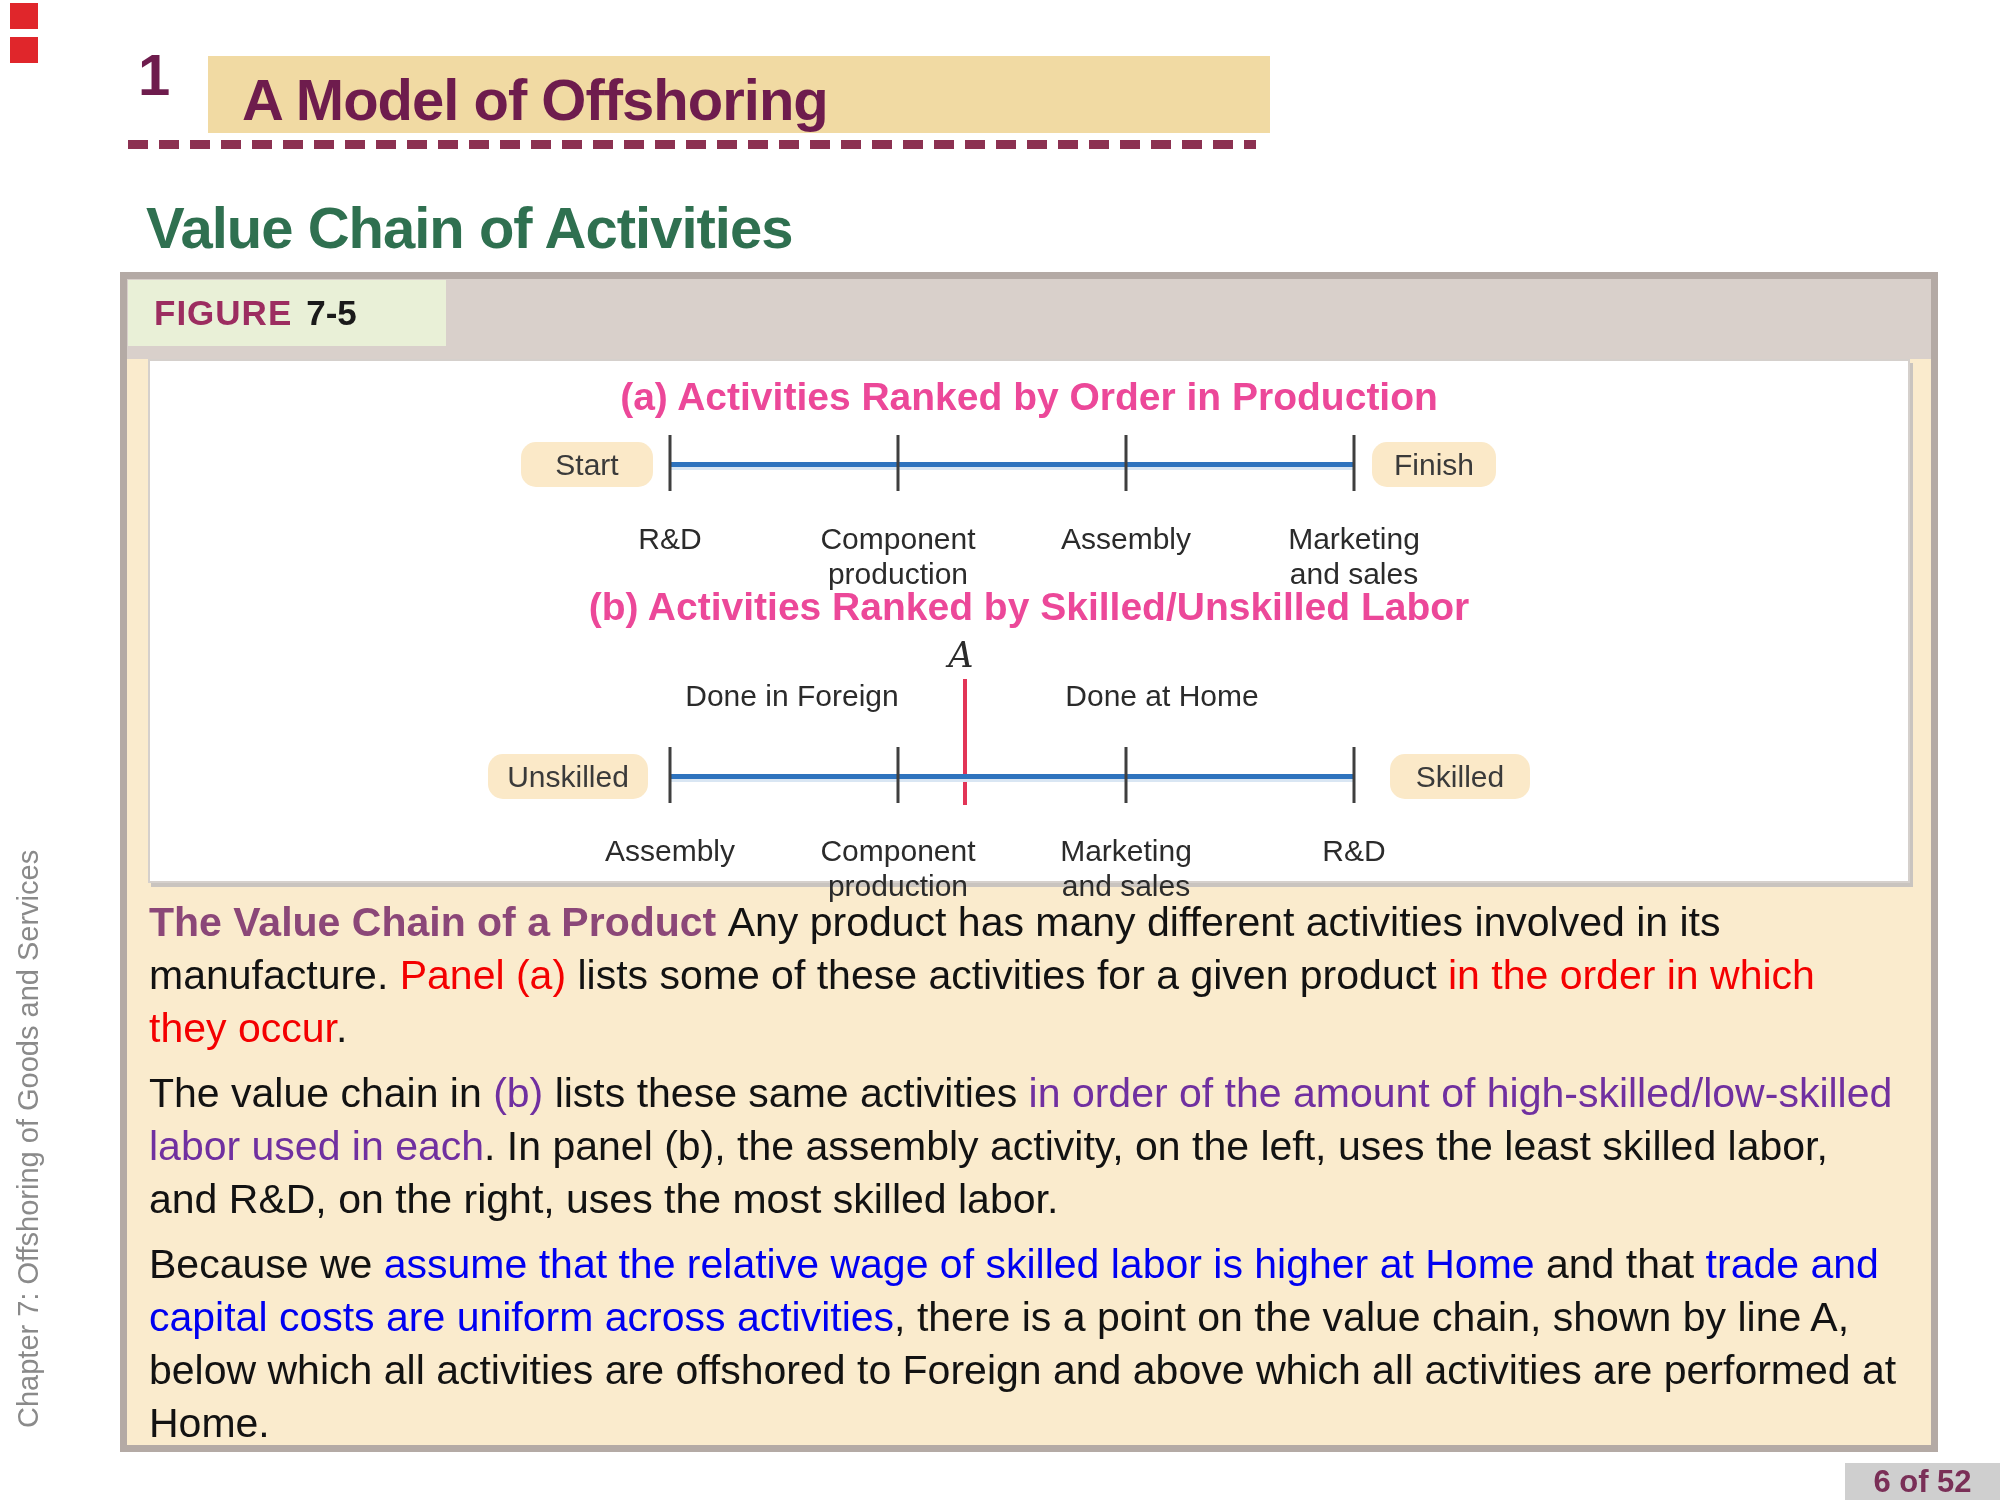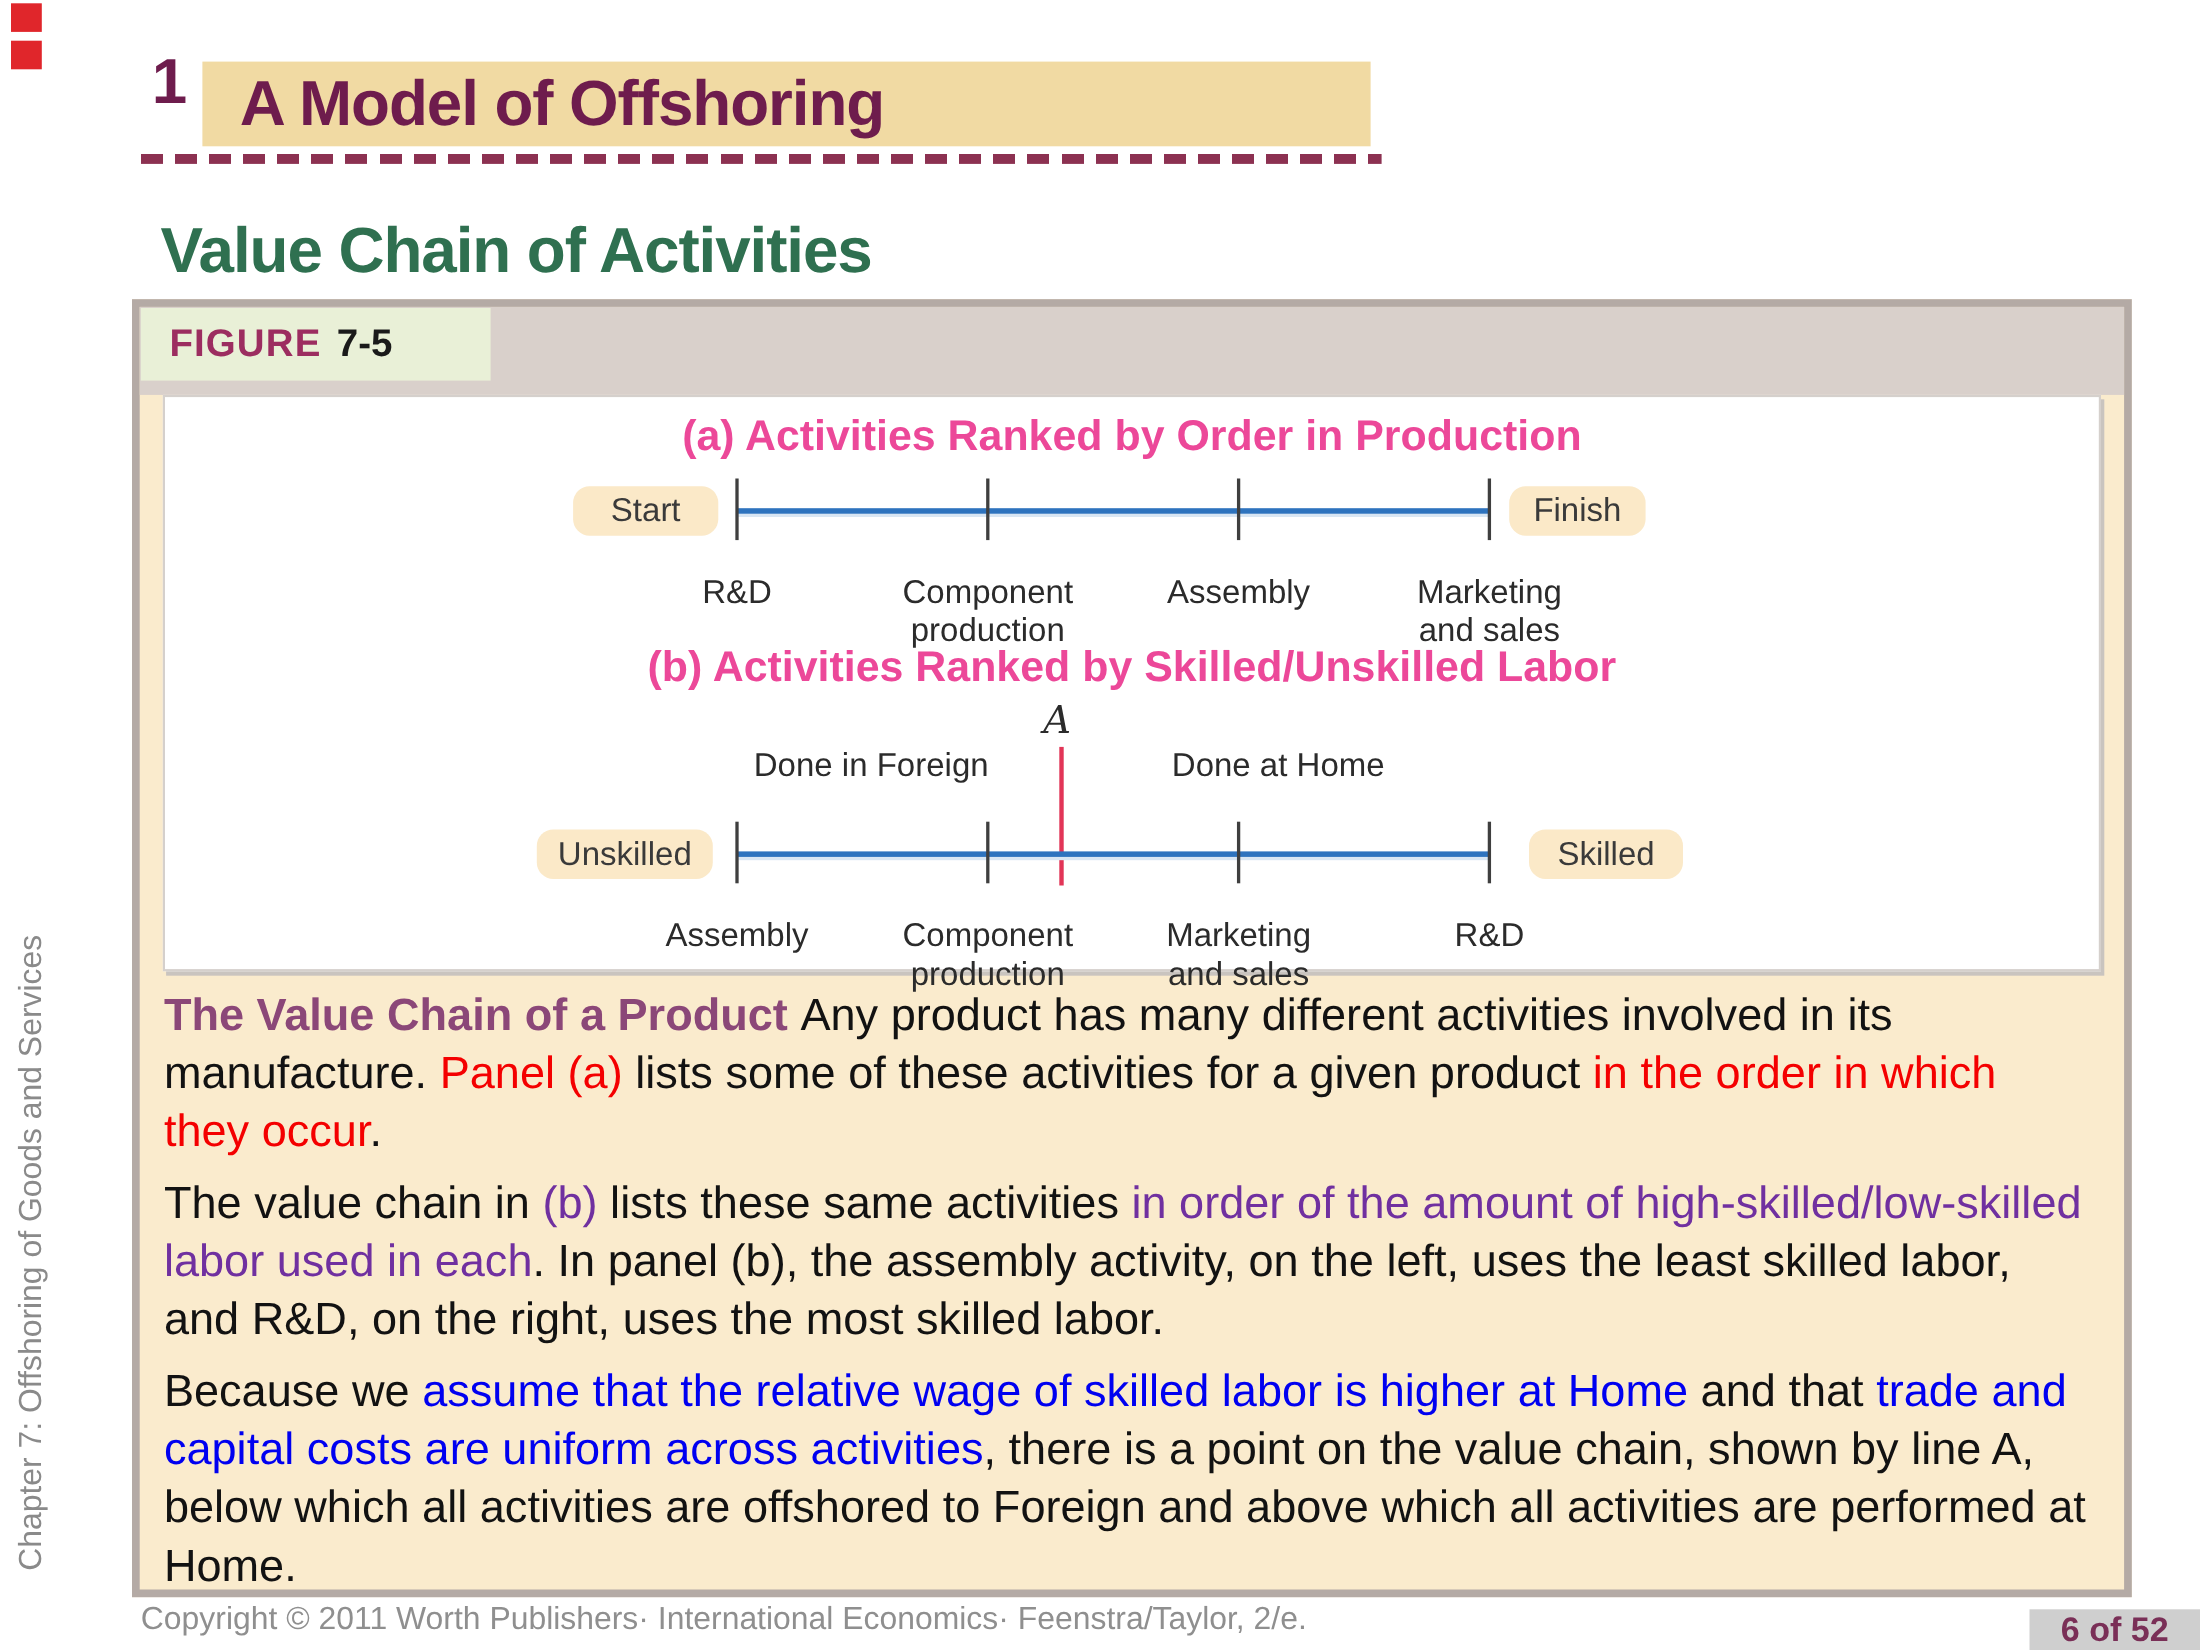--- a/index.html
+++ b/index.html
@@ -15,23 +15,23 @@
   .corner-mark{position:absolute;left:10px;width:28px;height:26px;background:var(--corner-red);}
   .corner-mark.m1{top:3px;}
   .corner-mark.m2{top:37px;}
 
   
   .section-number{
     position:absolute;left:138px;top:46px;
     font-size:58px;font-weight:700;color:var(--title-maroon);line-height:1;
   }
   .title-highlight{
-    position:absolute;left:184px;top:56px;width:1062px;height:77px;
+    position:absolute;left:208px;top:56px;width:1062px;height:77px;
     background:var(--highlight-tan);
-    display:flex;align-items:center;
+    display:flex;align-items:flex-end;
   }
   .section-title{
     padding-left:34px;
     font-size:58px;font-weight:700;color:var(--title-maroon);
     letter-spacing:-1px;white-space:nowrap;
   }
   .title-rule{
     position:absolute;left:128px;top:140px;width:1128px;height:9px;
     background:repeating-linear-gradient(to right, var(--dash-maroon) 0 20px, transparent 20px 31px);
   }
@@ -218,16 +218,15 @@
 
     <div class="caption">
       <p><span class="seg-lead">The Value Chain of a Product </span><span class="seg-plain">Any product has many different activities involved in its manufacture. </span><span class="seg-red">Panel (a)</span><span class="seg-plain"> lists some of these activities for a given product </span><span class="seg-red">in the order in which they occur</span><span class="seg-plain">.</span></p>
       <p><span class="seg-plain">The value chain in </span><span class="seg-purple">(b)</span><span class="seg-plain"> lists these same activities </span><span class="seg-purple">in order of the amount of high-skilled/low-skilled labor used in each</span><span class="seg-plain">. In panel (b), the assembly activity, on the left, uses the least skilled labor, and R&amp;D, on the right, uses the most skilled labor.</span></p>
       <p><span class="seg-plain">Because we </span><span class="seg-blue">assume that the relative wage of skilled labor is higher at Home</span><span class="seg-plain"> and that </span><span class="seg-blue">trade and capital costs are uniform across activities</span><span class="seg-plain">, there is a point on the value chain, shown by line A, below which all activities are offshored to Foreign and above which all activities are performed at Home.</span></p>
     </div>
   </div>
 
   <div class="chapter-side">Chapter 7: Offshoring of Goods and Services</div>
 
-  <div class="footer-copyright">Copyright © 2011 Worth Publishers· International Economics· Feenstra/Taylor, 2/e.</div>
   <div class="page-indicator">6 of 52</div>
 
 </div>
 
 </body></html>

